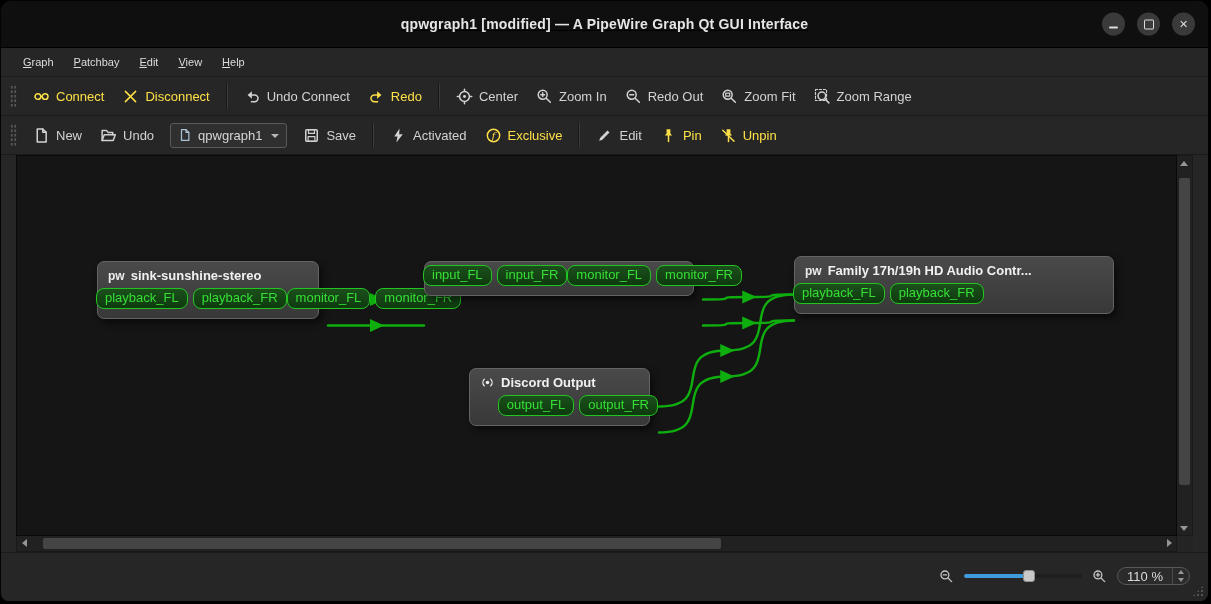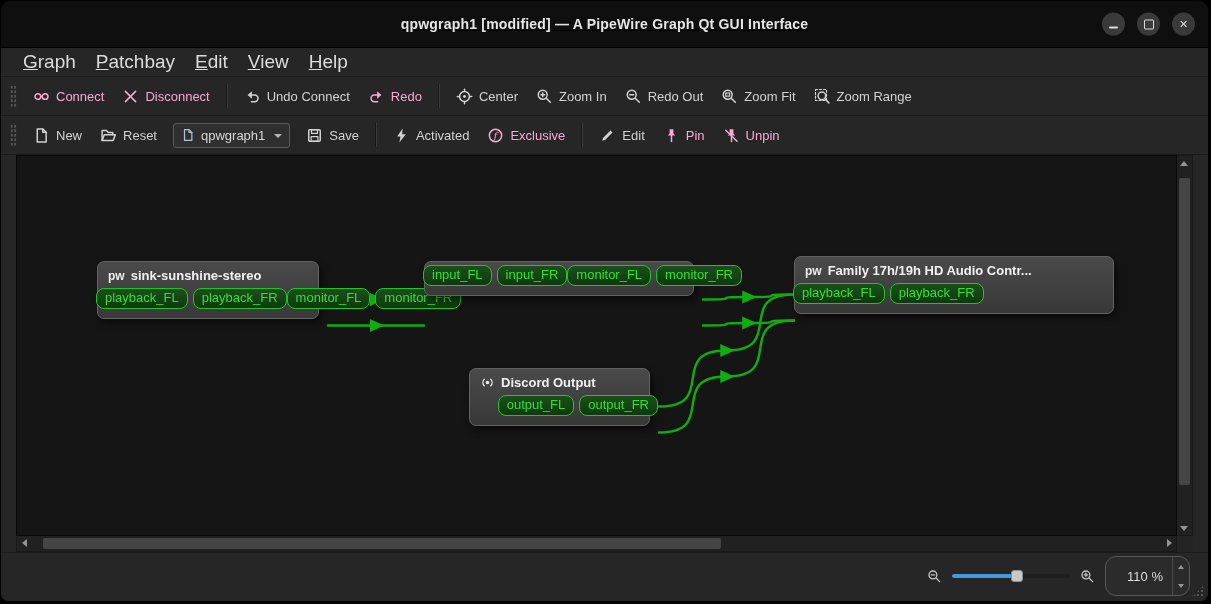--- a/index.html
+++ b/index.html
@@ -15,28 +15,28 @@
   }
   
   .titlebar{height:46px;background:#0f0f10;position:relative;display:flex;align-items:center;justify-content:center;flex:0 0 auto;border-bottom:1px solid #000;text-decoration:underline;}
   .titlebar .title{color:#e6e6e6;font-size:14px;font-weight:bold;letter-spacing:.2px;}
   .win-controls{position:absolute;right:13px;top:50%;transform:translateY(-50%);display:flex;gap:12px;}
   .wbtn{width:23px;height:23px;border-radius:50%;background:#3a3a3a;display:flex;align-items:center;justify-content:center;color:#dcdcdc;font-size:11px;cursor:default;}
   .glyph-min{width:9px;height:2px;background:#dcdcdc;border-radius:1px;margin-top:6px;}
   .glyph-max{width:8px;height:8px;border:1.4px solid #dcdcdc;border-radius:1px;}
   
   .menubar{height:28px;display:flex;align-items:center;background:#262626;border-bottom:1px solid #1c1c1c;padding-left:12px;flex:0 0 auto;}
-  .menu-item{display:inline-block;padding:5px 10px 6px;color:#dcdcdc;font-size:19px;}
+  .menu-item{display:inline-block;padding:5px 10px 6px;color:#dcdcdc;font-size:11px;}
   .menu-item::first-letter{text-decoration:underline;}
   
   .toolbar{height:38px;display:flex;align-items:center;background:#262626;border-bottom:1px solid #1a1a1a;padding:0 6px;flex:0 0 auto;}
   .grip{width:7px;height:24px;margin:0 7px 0 3px;background-image:radial-gradient(circle,#585858 1px,transparent 1.3px);background-size:3.5px 4.5px;background-position:0 1px;}
   .tsep{width:0;height:24px;border-left:1px solid #171717;border-right:1px solid #3d3d3d;margin:0 7px;}
   .tbtn{display:flex;align-items:center;gap:6px;padding:6px 9px;border-radius:4px;color:#d2d2d2;font-size:13px;white-space:nowrap;cursor:default;}
-  .tbtn.disabled{color:#f9a8d4;}
+  .tbtn.disabled{color:#fde047;}
   svg.icon{stroke:currentColor;fill:none;stroke-width:1.4;stroke-linecap:round;stroke-linejoin:round;flex:0 0 auto;}
   .ti{width:17px;height:17px;}
   .combo{display:flex;align-items:center;gap:6px;border:1px solid #5a5a5a;background:#2f2f2f;border-radius:3px;padding:4px 7px;margin:1px 7px;color:#d6d6d6;font-size:13px;}
   .combo .file-ic{color:#a9c3d6;}
   .combo-arrow{width:0;height:0;border:4px solid transparent;border-top-color:#b7b7b7;margin-top:5px;margin-left:3px;}
   
   .main{flex:1 1 auto;display:flex;flex-direction:column;padding:0 15px;min-height:0;background:#262626;text-align:right;}
   .canvas-row{flex:1 1 auto;display:flex;min-height:0;}
   #canvas{flex:1 1 auto;position:relative;background:#151515;border:1px solid #090909;overflow:hidden;}
   #links{position:absolute;left:0;top:0;width:100%;height:100%;}
@@ -64,21 +64,21 @@
   .tri-down{width:0;height:0;border-left:4px solid transparent;border-right:4px solid transparent;border-top:5px solid #959595;}
   .tri-left{width:0;height:0;border-top:4px solid transparent;border-bottom:4px solid transparent;border-right:5px solid #959595;}
   .tri-right{width:0;height:0;border-top:4px solid transparent;border-bottom:4px solid transparent;border-left:5px solid #959595;}
   
   .statusbar{height:46px;flex:0 0 auto;display:flex;align-items:center;justify-content:flex-end;gap:10px;padding:0 18px 2px 16px;background:#262626;border-top:1px solid #1b1b1b;position:relative;}
   .sb-ic{width:15px;height:15px;color:#c4c4c4;}
   .slider{width:118px;height:18px;position:relative;}
   .slider .groove{position:absolute;left:0;right:0;top:7px;height:4px;background:#1e1e1e;border-radius:2px;}
   .slider .fill{position:absolute;left:0;top:7px;height:4px;width:55%;background:#3f9bdc;border-radius:2px;}
   .slider .handle{position:absolute;left:calc(55% - 6px);top:3px;width:12px;height:12px;background:#c9c9c9;border:1px solid #8f8f8f;border-radius:3px;box-sizing:border-box;}
-  .spinbox{display:flex;align-items:stretch;border:1px solid #585858;background:#2b2b2b;border-radius:11px;height:40px;box-sizing:border-box;padding-left:12px;}
+  .spinbox{display:flex;align-items:stretch;border:1px solid #585858;background:#2b2b2b;border-radius:11px;height:18px;box-sizing:border-box;}
   .spin-value{display:flex;align-items:center;padding:0 9px;color:#dcdcdc;font-size:13px;}
   .spin-btns{display:flex;flex-direction:column;border-left:1px solid #494949;width:16px;}
   .spin-btn{flex:1 1 auto;display:flex;align-items:center;justify-content:center;}
   .spin-btn .tri-up{border-bottom-width:4px;border-left-width:3.5px;border-right-width:3.5px;}
   .spin-btn .tri-down{border-top-width:4px;border-left-width:3.5px;border-right-width:3.5px;}
   .resize-grip{position:absolute;right:4px;bottom:4px;width:12px;height:12px;background-image:radial-gradient(circle,#555 1px,transparent 1.2px);background-size:4px 4px;clip-path:polygon(100% 0,100% 100%,0 100%);}
 </style>
 </head>
 <body>
 
@@ -193,21 +193,21 @@
           <path d="M4 1.8 h5.2 L12.4 5 v9.2 H4 Z"></path>
           <path d="M9.2 1.8 V5 h3.2"></path>
         </svg>
       <span>New</span>
     </div>
     <div class="tbtn">
       <svg class="icon ti" viewBox="0 0 16 16">
           <path d="M2 12.8 V3.4 h4.2 l1.5 1.8 H12 v2.2"></path>
           <path d="M2 12.8 L4 7.4 H14.4 L12.4 12.8 Z"></path>
         </svg>
-      <span>Reset</span>
+      <span>Undo</span>
     </div>
     <div class="combo">
       <svg class="icon ti file-ic" viewBox="0 0 16 16" style="width:14px;height:14px;">
           <path d="M4 1.8 h5.2 L12.4 5 v9.2 H4 Z"></path>
           <path d="M9.2 1.8 V5 h3.2"></path>
         </svg>
       <span>qpwgraph1</span>
       <span class="combo-arrow"></span>
     </div>
     <div class="tbtn">

